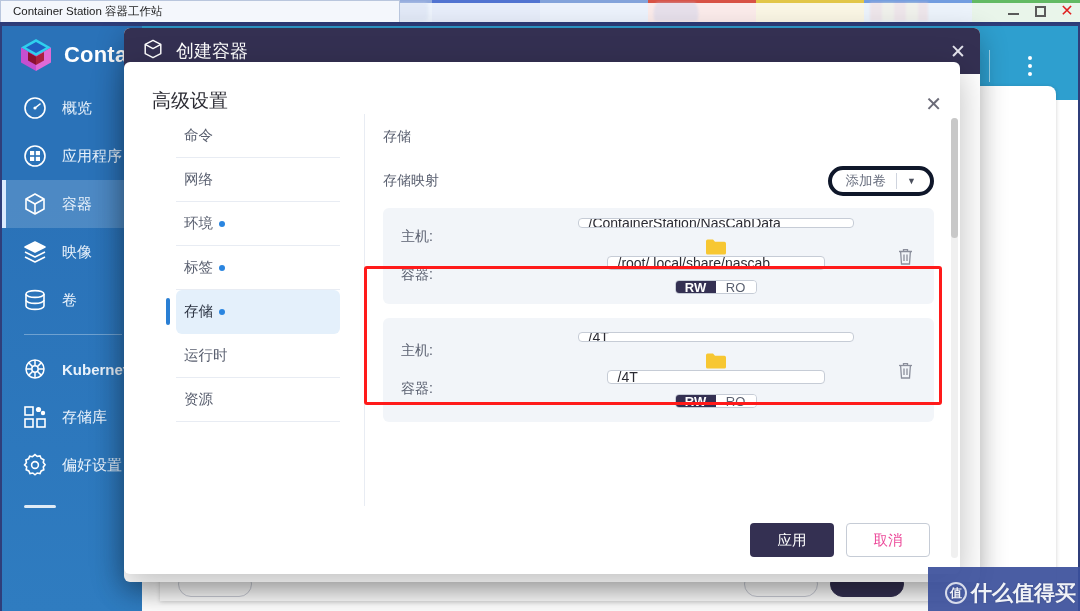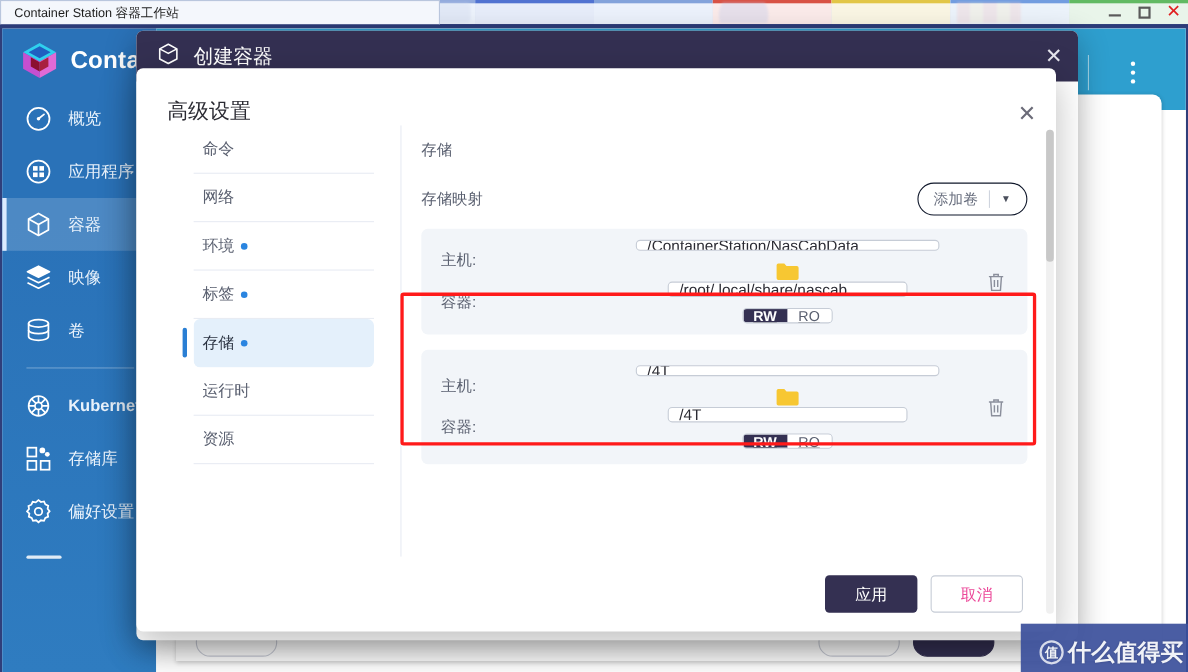--- a/index.html
+++ b/index.html
@@ -148,21 +148,21 @@
     background: #2a7fd4; border-radius: 2px;
   }
   .nav-dot { width: 6px; height: 6px; border-radius: 50%; background: #2a85e0; display: inline-block; }
 
   .adv-main { flex: 1; border-left: 1px solid #e8ecf3; padding: 10px 26px 0 18px; position: relative; }
   .sec-title { font-size: 14px; color: #5a6070; margin: 4px 0 18px 0; }
   .sec-row { display: flex; align-items: center; height: 34px; }
   .sec-label { font-size: 14px; color: #5a6070; }
   .addvol {
     margin-left: auto; display: flex; align-items: center; height: 30px;
-    border: 1px solid #0f172a; border-radius: 15px; padding: 0 14px; gap: 10px;
+    border: 4px solid #0f172a; border-radius: 15px; padding: 0 14px; gap: 10px;
     font-size: 13.5px; color: #6b7180; background: #fff;
   }
   .addvol .bar { width: 1px; height: 16px; background: #cfd4de; }
   .caret { font-size: 9px; color: #4a4f5c; }
 
   .map-row {
     background: #f2f5f9; border-radius: 6px; padding: 10px 14px 10px 18px;
     display: flex; align-items: center; margin-bottom: 6px; position: relative;
   }
   .map-labels { width: 150px; }
@@ -170,21 +170,21 @@
   .map-fields { flex: 1; }
   .field-line { height: 38px; display: flex; align-items: center; gap: 10px; flex-direction: column; }
   .txtinput {
     height: 30px; border: 1px solid #c6ccd6; border-radius: 4px; background: #fff;
     display: flex; align-items: center; padding: 0 10px; font-size: 14px; color: #2b2b33;
     overflow: hidden; white-space: nowrap;
   }
   .host-input { width: 276px; }
   .cont-input { width: 218px; }
   .folder-ico svg { width: 22px; height: 18px; display: block; }
-  .rwro { display: flex; height: 30px; border-radius: 4px; overflow: hidden; border: 1px solid #c6ccd6; text-decoration: underline; }
+  .rwro { display: flex; height: 30px; border-radius: 4px; overflow: hidden; border: 1px solid #c6ccd6; }
   .rwro span { width: 40px; display: flex; align-items: center; justify-content: center; font-size: 13px; }
   .rwro .on { background: #343052; color: #fff; font-weight: bold; }
   .rwro .off { background: #fff; color: #5a6070; }
   .trash { width: 30px; display: flex; align-items: center; justify-content: center; margin-left: 10px; }
   .trash svg { width: 17px; height: 19px; }
 
   .red-box {
     position: absolute; left: 364px; top: 266px; width: 578px; height: 139px;
     border: 3px solid #ff1a1a; border-radius: 3px; pointer-events: none; z-index: 40;
   }

